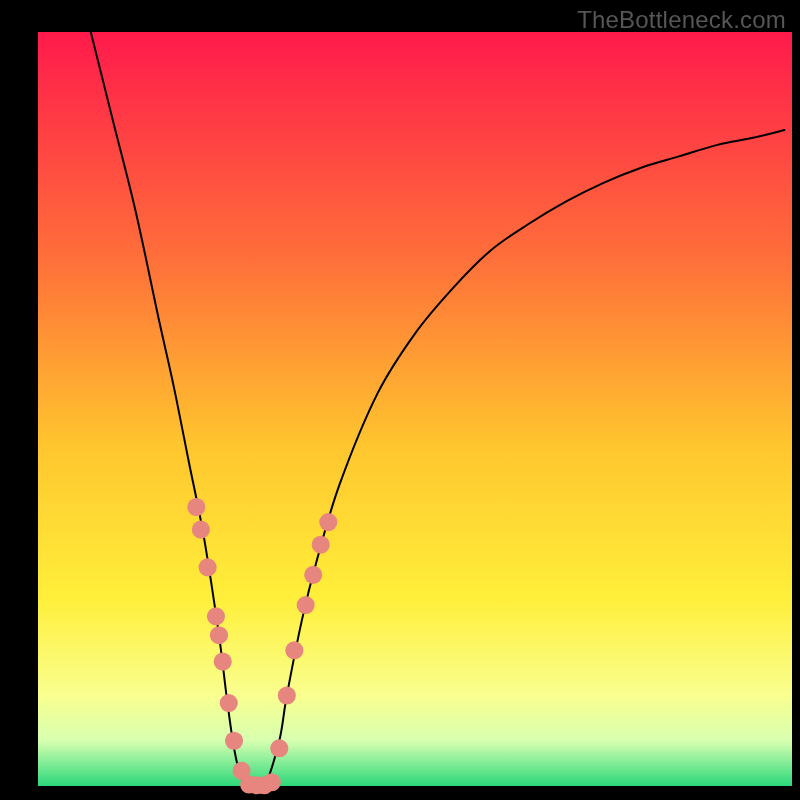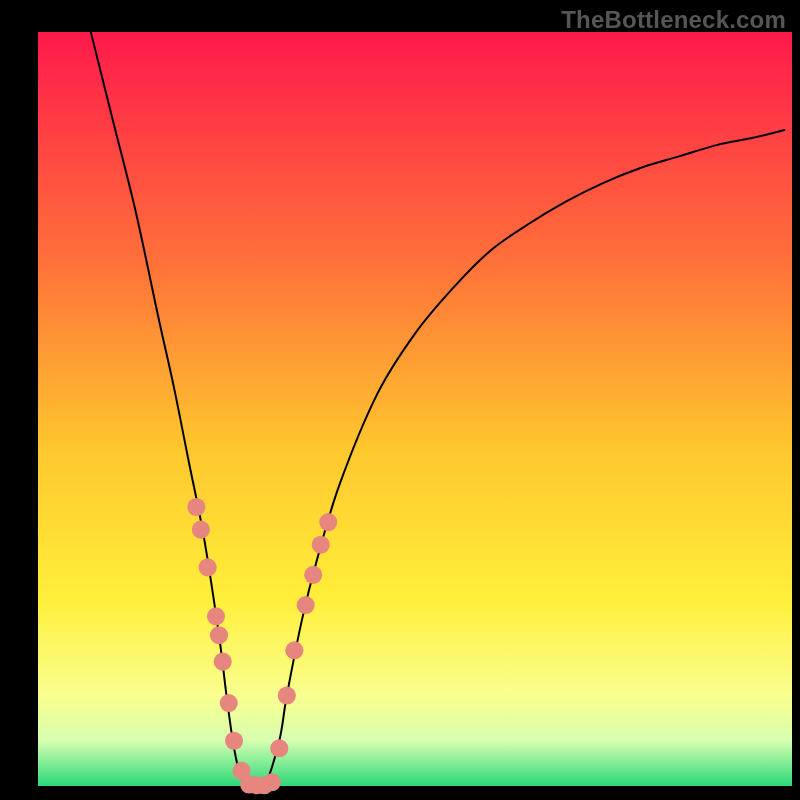--- a/index.html
+++ b/index.html
@@ -19,21 +19,21 @@
     background: #000;
   }
   .watermark {
     position: absolute;
     top: 6px;
     right: 14px;
     font-family: Arial, Helvetica, sans-serif;
     font-size: 24px;
     color: #565656;
     letter-spacing: 0.2px;
-    font-weight: 700;
+    font-weight: 400;
   }
   svg {
     position: absolute;
     left: 0;
     top: 0;
   }
 </style>
 </head>
 <body>
 <div class="frame">

